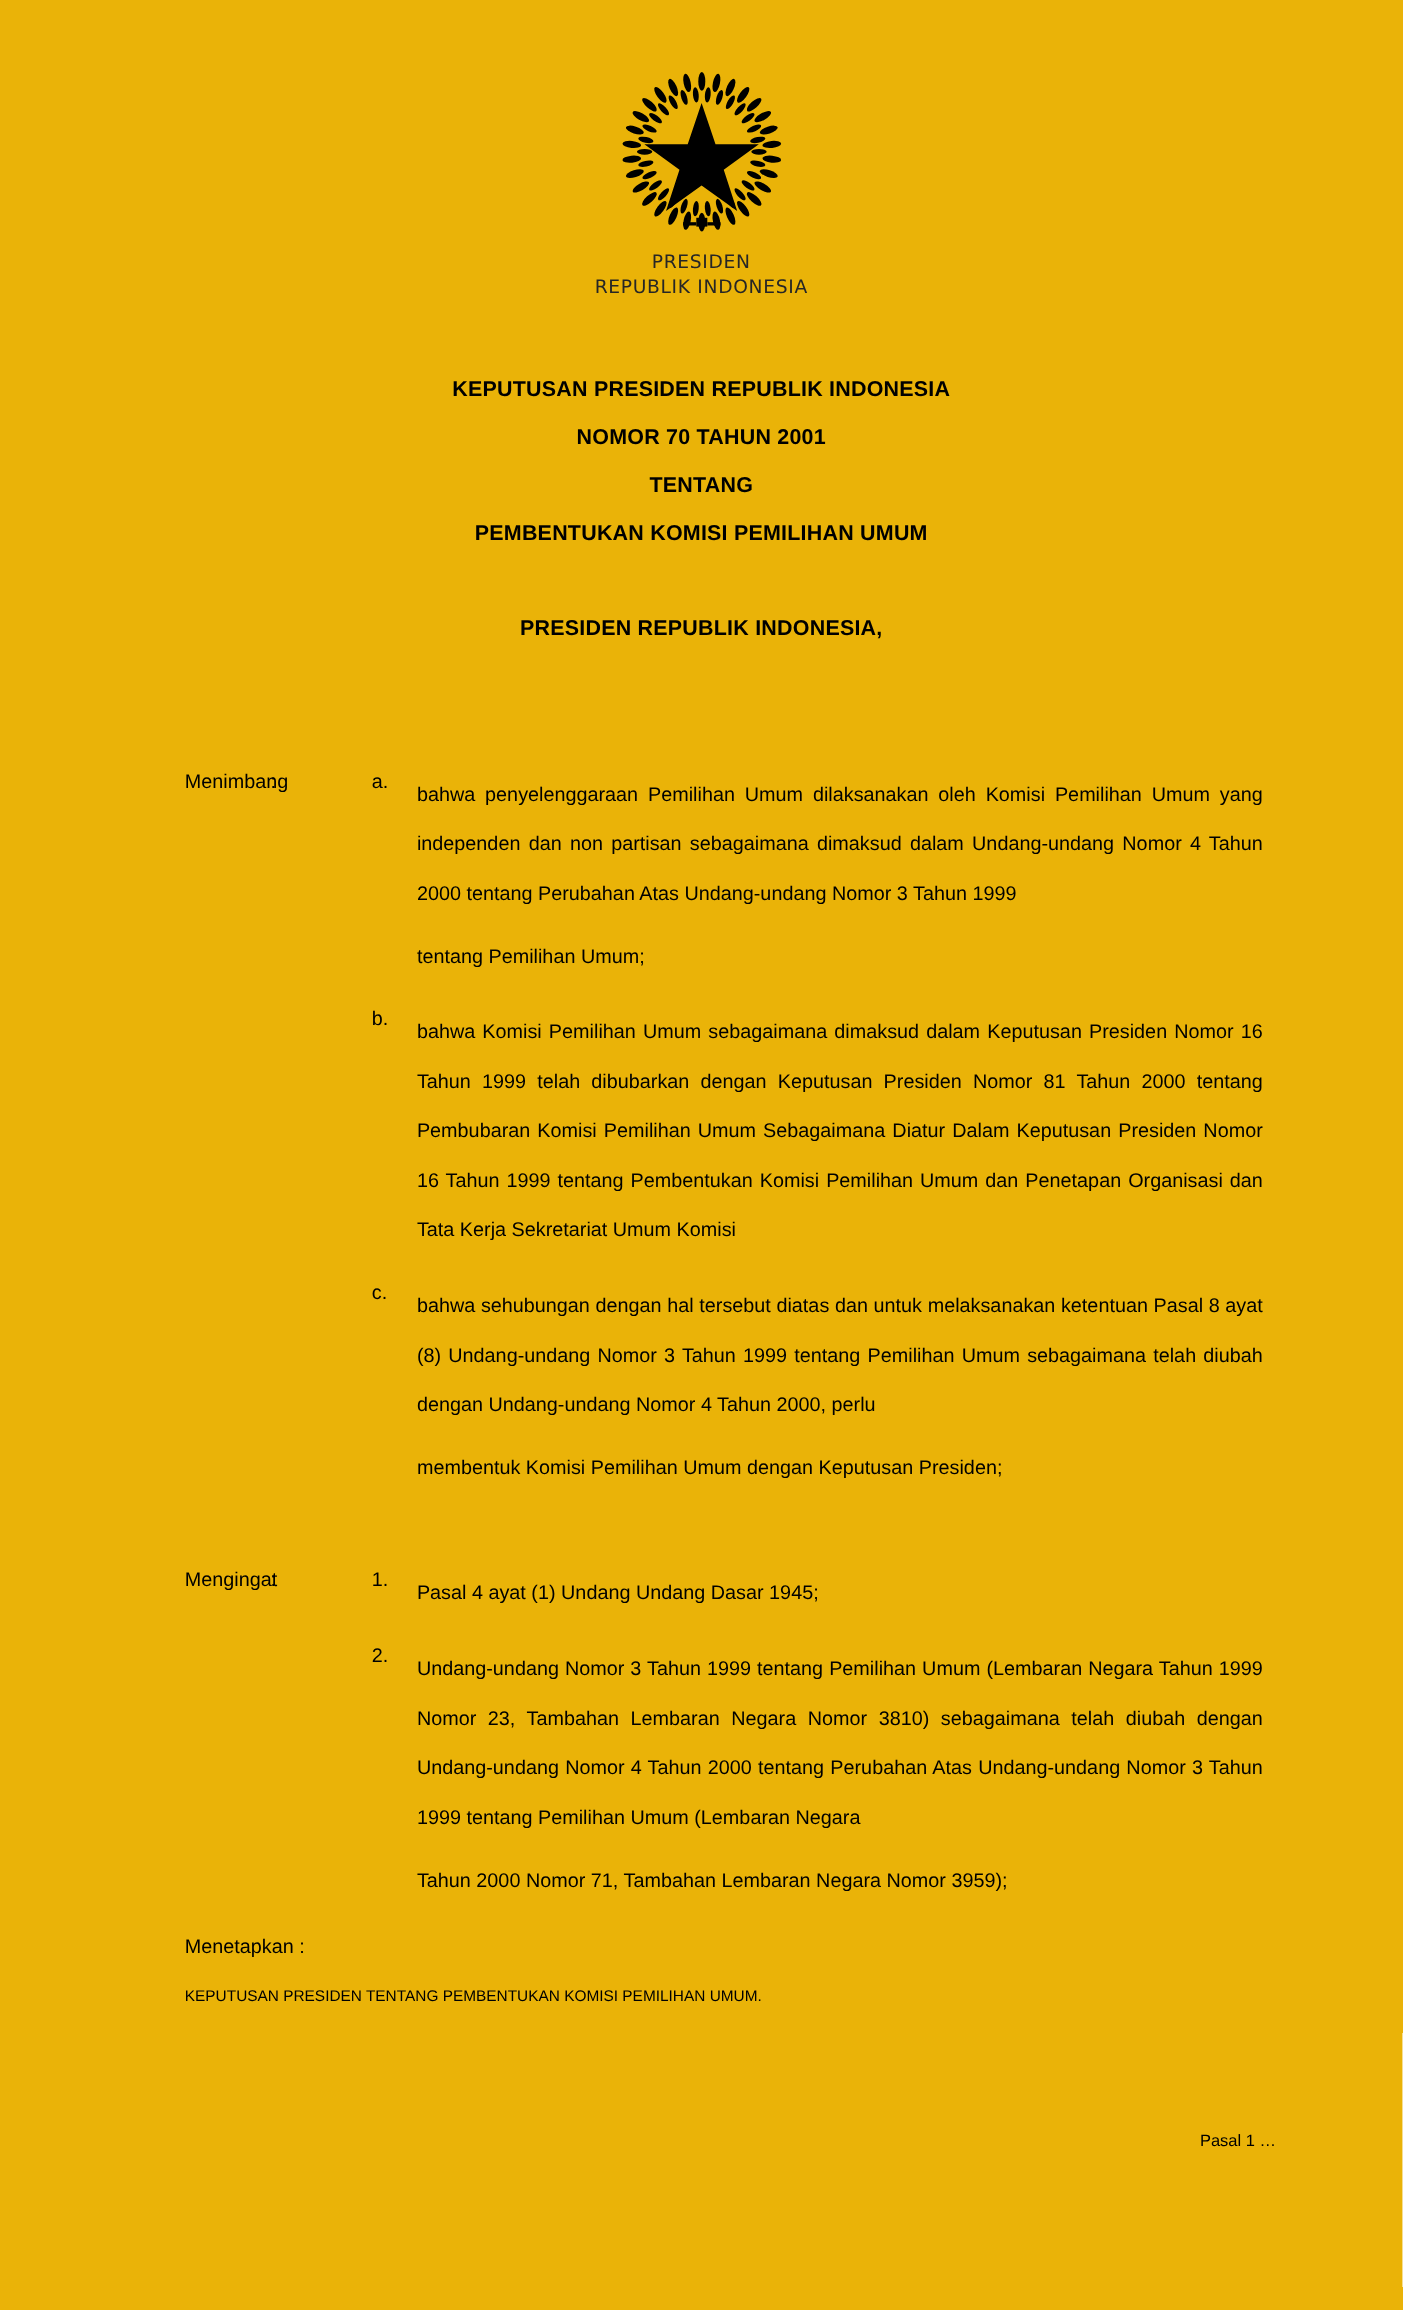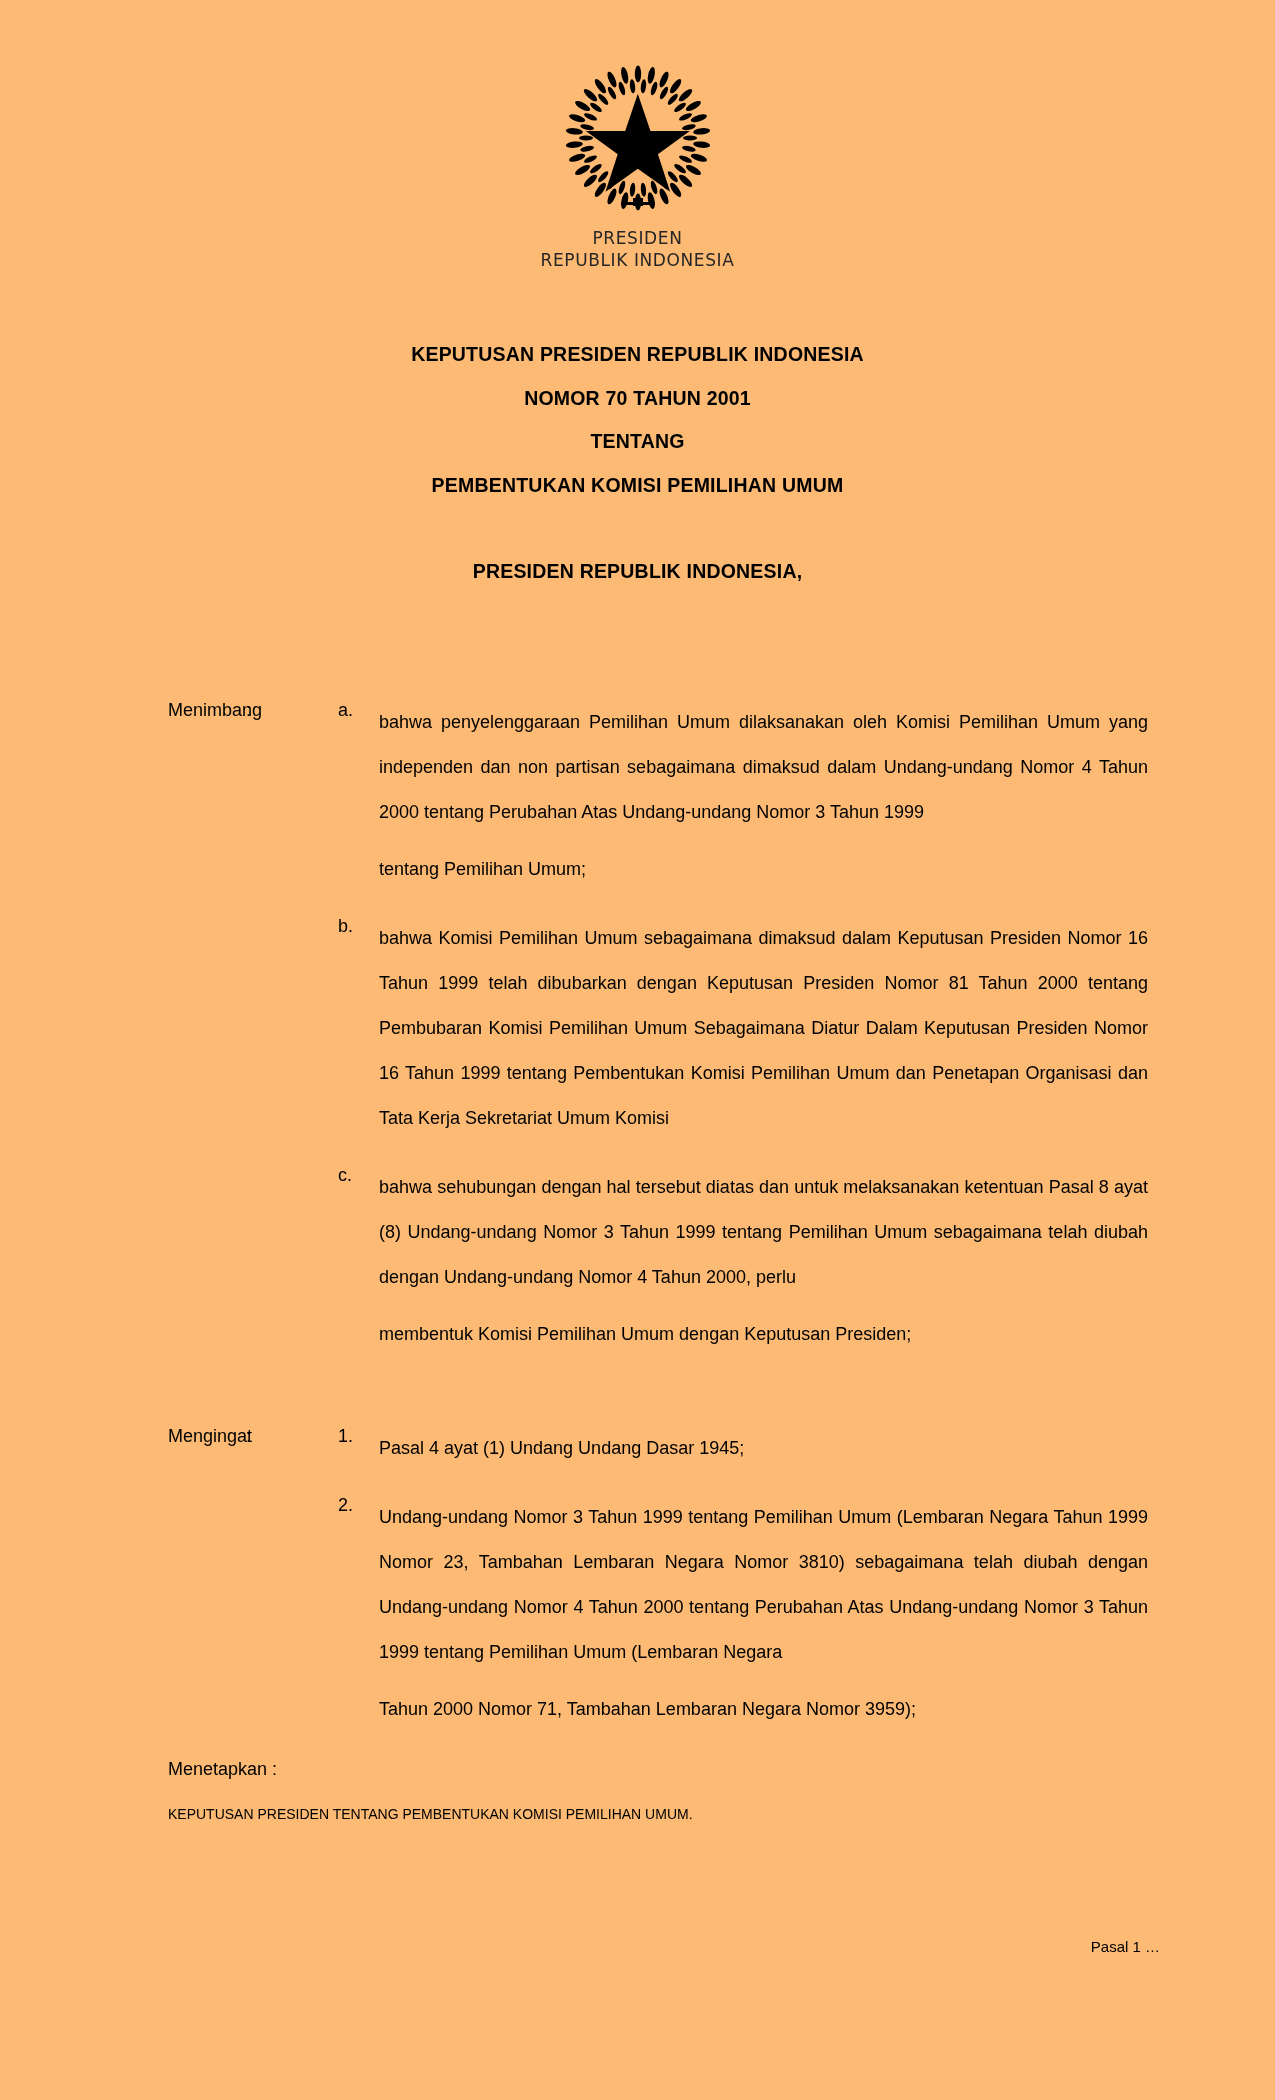--- a/index.html
+++ b/index.html
@@ -6,21 +6,21 @@
   html, body {
     margin: 0;
     padding: 0;
     background: #ffffff;
   }
   .page {
     position: relative;
     width: 1275px;
     height: 2100px;
     margin: 0 auto;
-    background: #fdba74;
+    background: #eab308;
     color: #000000;
     font-family: "Liberation Sans", sans-serif;
     overflow: hidden;
     box-sizing: border-box;
   }
 
   
   .emblem-block {
     position: absolute;
     top: 58px;

